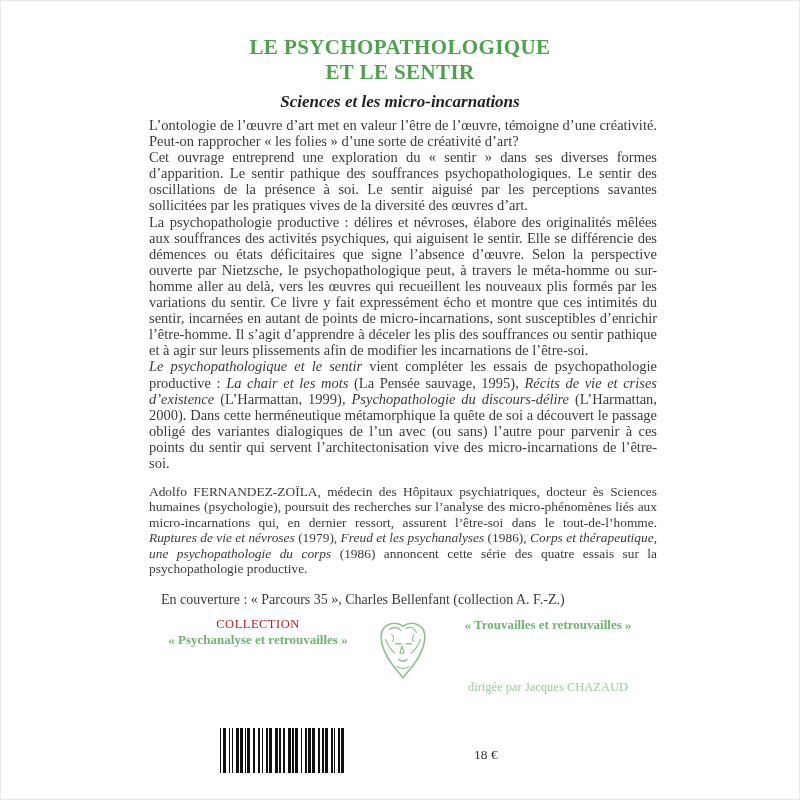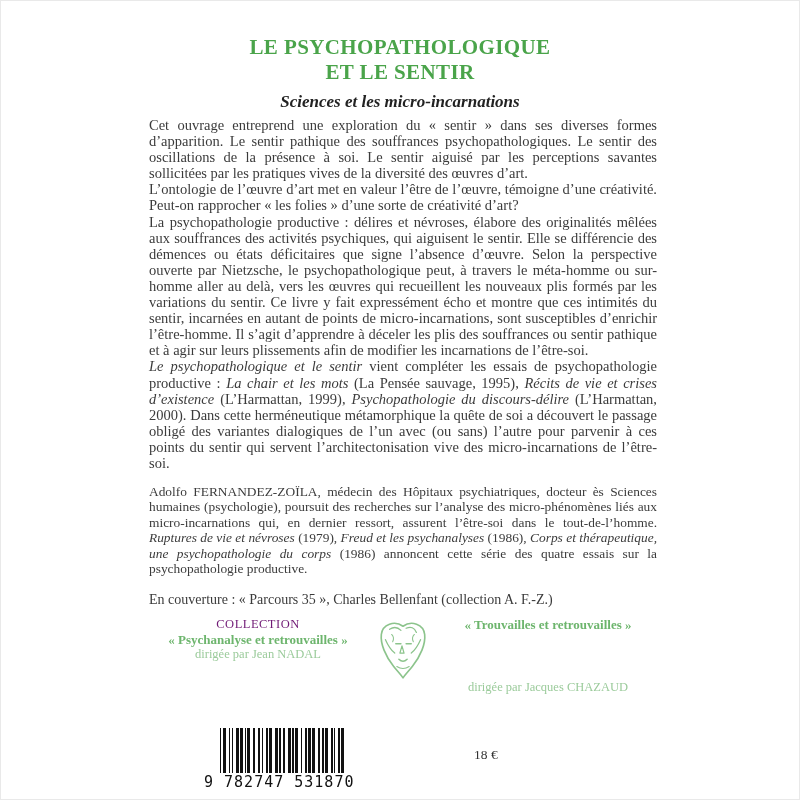--- a/index.html
+++ b/index.html
@@ -31,21 +31,21 @@
     margin:0;text-align:justify;
     font-size:14.5px;line-height:16.1px;
     hyphens:auto;
   }
   .author-note{
     margin-top:13px;text-align:justify;
     font-size:13.4px;line-height:15.4px;
     hyphens:auto;
   }
   .cover-credit{
-    margin:15px 0 0 0;font-size:14px;line-height:16px;text-align:left;
+    margin:15px 0 0 12px;font-size:14px;line-height:16px;text-align:left;
   }
   
   .imprint-row{
     margin-top:9px;
     display:flex;align-items:flex-start;justify-content:space-between;
   }
   .imprint-block{width:218px;text-align:center;line-height:15px;}
   .imprint-label{font-size:12.5px;letter-spacing:0.5px;}
   .imprint-name{font-size:13px;font-weight:bold;}
   .imprint-director{font-size:12.5px;}
@@ -79,35 +79,34 @@
   <div class="header">
     <h1 class="title" style="color: rgb(74, 164, 74);">
       <span>LE PSYCHOPATHOLOGIQUE</span><br>
       <span>ET LE SENTIR</span>
     </h1>
     <h2 class="subtitle">Sciences et les micro-incarnations</h2>
   </div>
 
   <div class="text-col" style="color: rgb(59, 59, 59);">
     <section class="synopsis" id="synopsis">
+        <p><span>L’ontologie de l’œuvre d’art met en valeur l’être de l’œuvre, témoigne d’une créativité. Peut-on rapprocher « les folies » d’une sorte de créativité d’art?</span></p>
         <p><span>Cet ouvrage entreprend une exploration du « sentir » dans ses diverses formes d’apparition. Le sentir pathique des souffrances psychopathologiques. Le sentir des oscillations de la présence à soi. Le sentir aiguisé par les perceptions savantes sollicitées par les pratiques vives de la diversité des œuvres d’art.</span></p>
-        <p><span>L’ontologie de l’œuvre d’art met en valeur l’être de l’œuvre, témoigne d’une créativité. Peut-on rapprocher « les folies » d’une sorte de créativité d’art?</span></p>
         <p><span>La psychopathologie productive : délires et névroses, élabore des originalités mêlées aux souffrances des activités psychiques, qui aiguisent le sentir. Elle se différencie des démences ou états déficitaires que signe l’absence d’œuvre. Selon la perspective ouverte par Nietzsche, le psychopathologique peut, à travers le méta-homme ou sur-homme aller au delà, vers les œuvres qui recueillent les nouveaux plis formés par les variations du sentir. Ce livre y fait expressément écho et montre que ces intimités du sentir, incarnées en autant de points de micro-incarnations, sont susceptibles d’enrichir l’être-homme. Il s’agit d’apprendre à déceler les plis des souffrances ou sentir pathique et à agir sur leurs plissements afin de modifier les incarnations de l’être-soi.</span></p>
         <p><i>Le psychopathologique et le sentir</i><span> vient compléter les essais de psychopathologie productive : </span><i>La chair et les mots</i><span> (La Pensée sauvage, 1995), </span><i>Récits de vie et crises d’existence</i><span> (L’Harmattan, 1999), </span><i>Psychopathologie du discours-délire</i><span> (L’Harmattan, 2000). Dans cette herméneutique métamorphique la quête de soi a découvert le passage obligé des variantes dialogiques de l’un avec (ou sans) l’autre pour parvenir à ces points du sentir qui servent l’architectonisation vive des micro-incarnations de l’être-soi.</span></p>
       </section>
 
     <p class="author-note" id="author-note"><span>Adolfo FERNANDEZ-ZOÏLA, médecin des Hôpitaux psychiatriques, docteur ès Sciences humaines (psychologie), poursuit des recherches sur l’analyse des micro-phénomènes liés aux micro-incarnations qui, en dernier ressort, assurent l’être-soi dans le tout-de-l’homme. </span><i>Ruptures de vie et névroses</i><span> (1979), </span><i>Freud et les psychanalyses</i><span> (1986), </span><i>Corps et thérapeutique, une psychopathologie du corps</i><span> (1986) annoncent cette série des quatre essais sur la psychopathologie productive.</span></p>
 
     <p class="cover-credit">En couverture : « Parcours 35 », Charles Bellenfant (collection A. F.-Z.)</p>
 
     <div class="imprint-row">
       <div class="imprint-block">
-        <div class="imprint-label" style="color: #701a75;">COLLECTION</div>
+        <div class="imprint-label" style="color: #b91c1c;">COLLECTION</div>
         <div class="imprint-name" style="color: rgb(109, 181, 109);">« Psychanalyse et retrouvailles »</div>
-        <div class="imprint-director" style="color: rgb(155, 203, 155);">dirigée par Jean NADAL</div>
       </div>
 
       <div class="logo-wrap">
         <span>
           <svg width="62" height="64" viewBox="0 0 60 62" fill="none" stroke="#8cc48c" stroke-width="1.6" stroke-linecap="round" stroke-linejoin="round">
             <path d="M30 7 C22 1 10 5 9 15 C8 24 13 36 21 46 C25 51 28 54 30 57 C32 54 35 51 39 46 C47 36 52 24 51 15 C50 5 38 1 30 7 Z"></path>
             <path d="M17 10 q6 -4 11 1" stroke-width="1.2"></path>
             <path d="M33 9 q7 -3 10 4" stroke-width="1.2"></path>
             <path d="M13 20 q4 9 9 13" stroke-width="1.2"></path>
             <path d="M47 20 q-4 9 -9 13" stroke-width="1.2"></path>
@@ -183,20 +182,19 @@
         <span style="width: 2.9px; background: rgb(255, 255, 255);"></span>
         <span style="width: 1.45px; background: rgb(17, 17, 17);"></span>
         <span style="width: 1.45px; background: rgb(255, 255, 255);"></span>
         <span style="width: 1.45px; background: rgb(17, 17, 17);"></span>
         <span style="width: 2.9px; background: rgb(255, 255, 255);"></span>
         <span style="width: 1.45px; background: rgb(17, 17, 17);"></span>
         <span style="width: 1.45px; background: rgb(255, 255, 255);"></span>
         <span style="width: 2.9px; background: rgb(17, 17, 17);"></span>
         <span style="width: 1.45px; background: rgb(255, 255, 255);"></span>
       </div>
-    <div class="barcode-digits">9 782747 531870</div>
   </div>
 
   <div class="isbn-block">
     <div class="price-line">18 €</div>
   </div>
 
 </div>
 
 </body></html>

